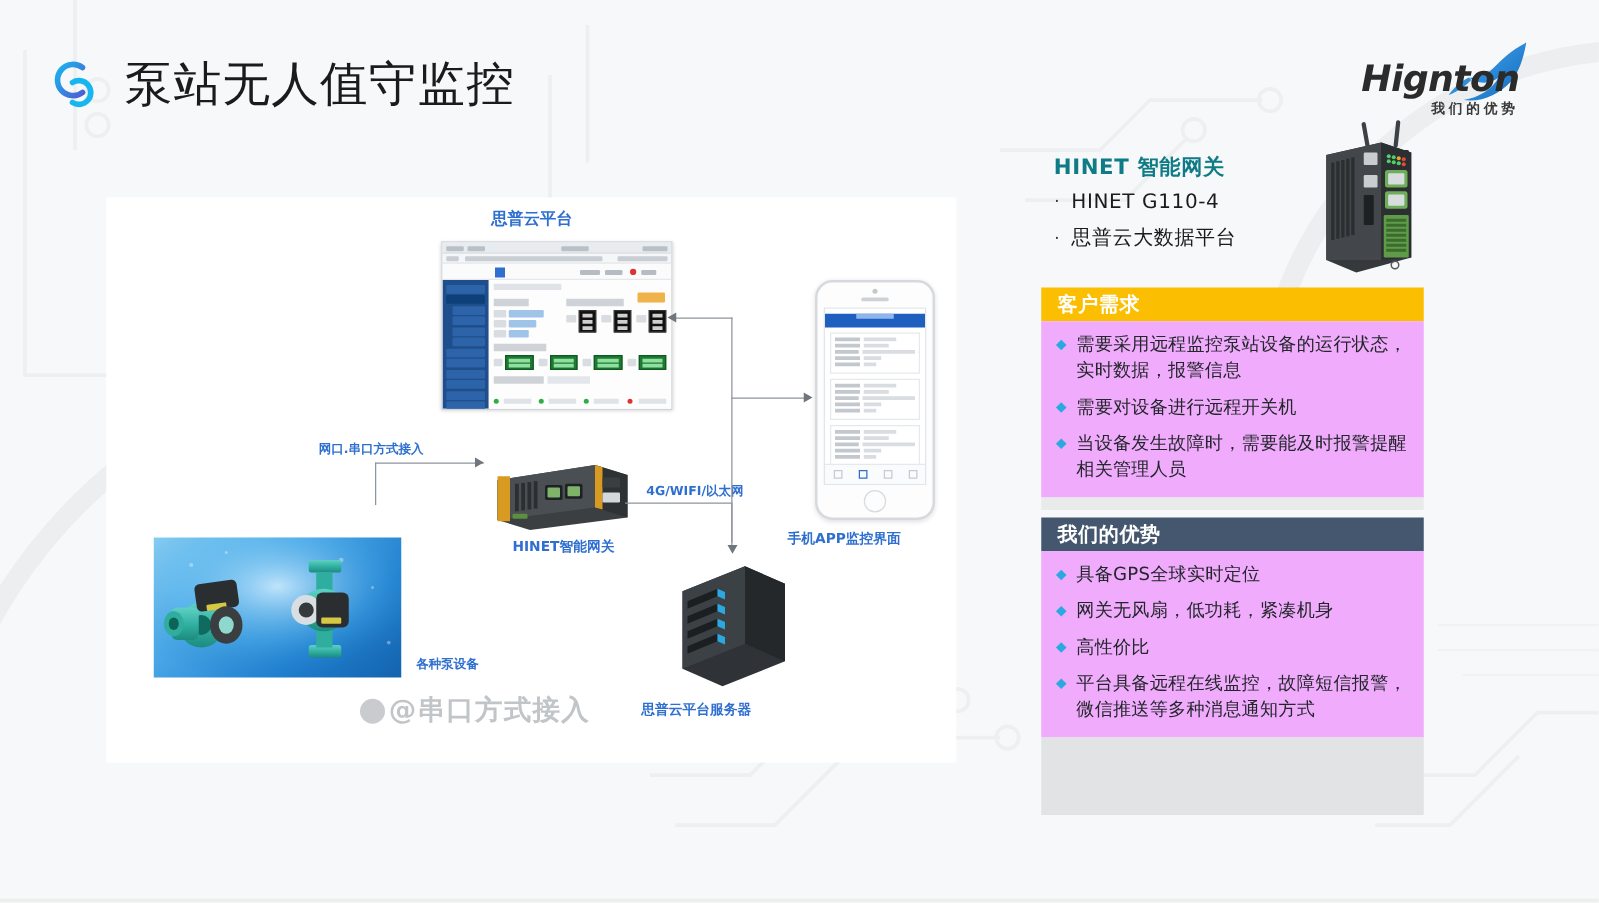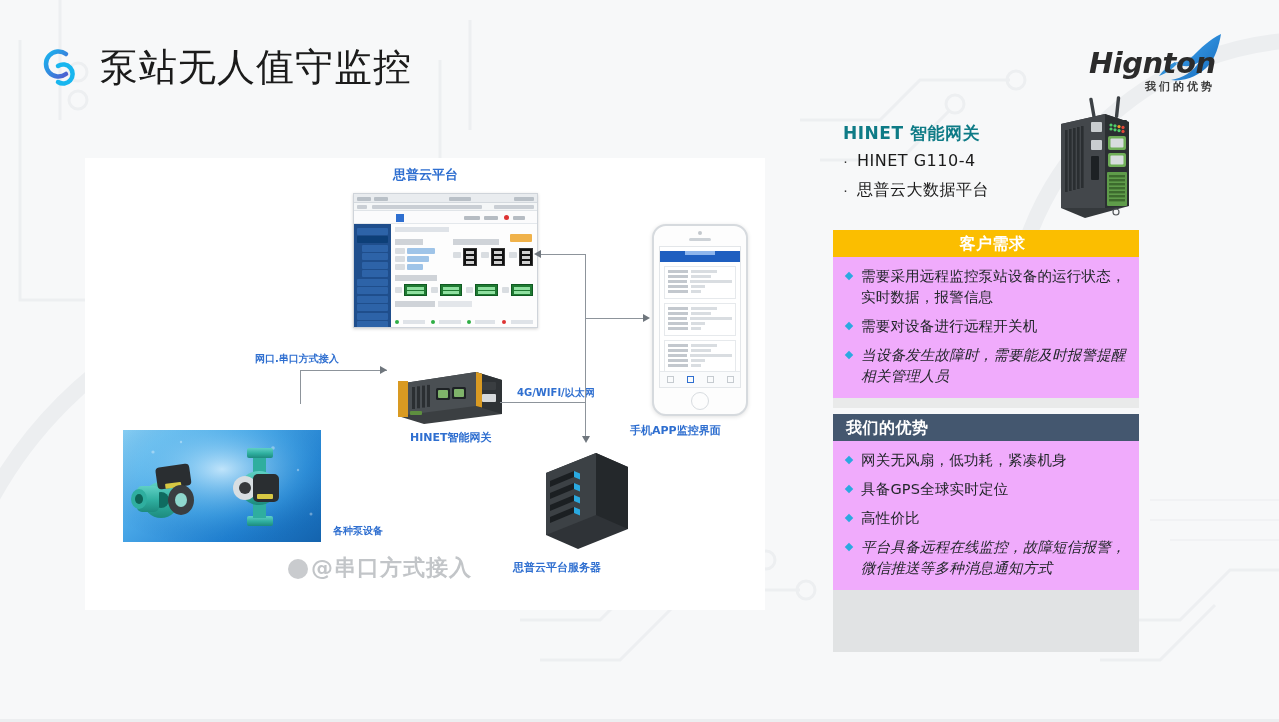--- a/index.html
+++ b/index.html
@@ -162,25 +162,25 @@
     font-size: 16px; color: #1b1b1b; line-height: 26px; letter-spacing: .5px;
   }
   .gw-photo { position: absolute; right: 8px; top: -14px; width: 88px; height: 130px; }
 
   .panel { width: 306px; margin-bottom: 0; }
   .panel-head {
     height: 27px; line-height: 27px; padding-left: 13px;
     color: #fff; font-weight: bold; font-size: 16px;
     font-family: "DejaVu Sans", sans-serif; letter-spacing: .5px;
   }
-  .panel-head.gold  { background: #FBBE00; text-align: center; }
+  .panel-head.gold  { background: #FBBE00; }
   .panel-head.slate { background: #44576f; }
   .panel-body { background: #f0abfc; padding: 9px 10px 11px 10px; }
   .panel-body li { list-style: none; display: flex; align-items: flex-start; margin-bottom: 8px; }
-  .panel-body li:last-child { margin-bottom: 0; font-style: italic; }
+  .panel-body li:last-child { margin-bottom: 0; }
   .diamond {
     width: 6px; height: 6px; background: #2aa9e0; transform: rotate(45deg);
     flex: 0 0 6px; margin: 7px 9px 0 3px;
   }
   .panel-body .txt {
     font-family: "DejaVu Sans", sans-serif;
     font-size: 14.5px; color: #23272b; line-height: 21px; letter-spacing: .2px;
   }
   .needs-tail { background: #e9eaea; height: 10px; width: 306px; }
   .adv-tail { background: #e1e3e4; height: 62px; width: 306px; }
@@ -699,25 +699,25 @@
     </div>
     <div class="needs-tail"></div>
   </div>
 
   <div class="panel" style="margin-top:6px;">
     <div class="panel-head slate">我们的优势</div>
     <div class="panel-body">
       <ul>
         <li>
           <span class="diamond"></span>
-          <span class="txt">网关无风扇，低功耗，紧凑机身</span>
+          <span class="txt">具备GPS全球实时定位</span>
         </li>
         <li>
           <span class="diamond"></span>
-          <span class="txt">具备GPS全球实时定位</span>
+          <span class="txt">网关无风扇，低功耗，紧凑机身</span>
         </li>
         <li>
           <span class="diamond"></span>
           <span class="txt">高性价比</span>
         </li>
         <li>
           <span class="diamond"></span>
           <span class="txt">平台具备远程在线监控，故障短信报警，微信推送等多种消息通知方式</span>
         </li>
       </ul>

